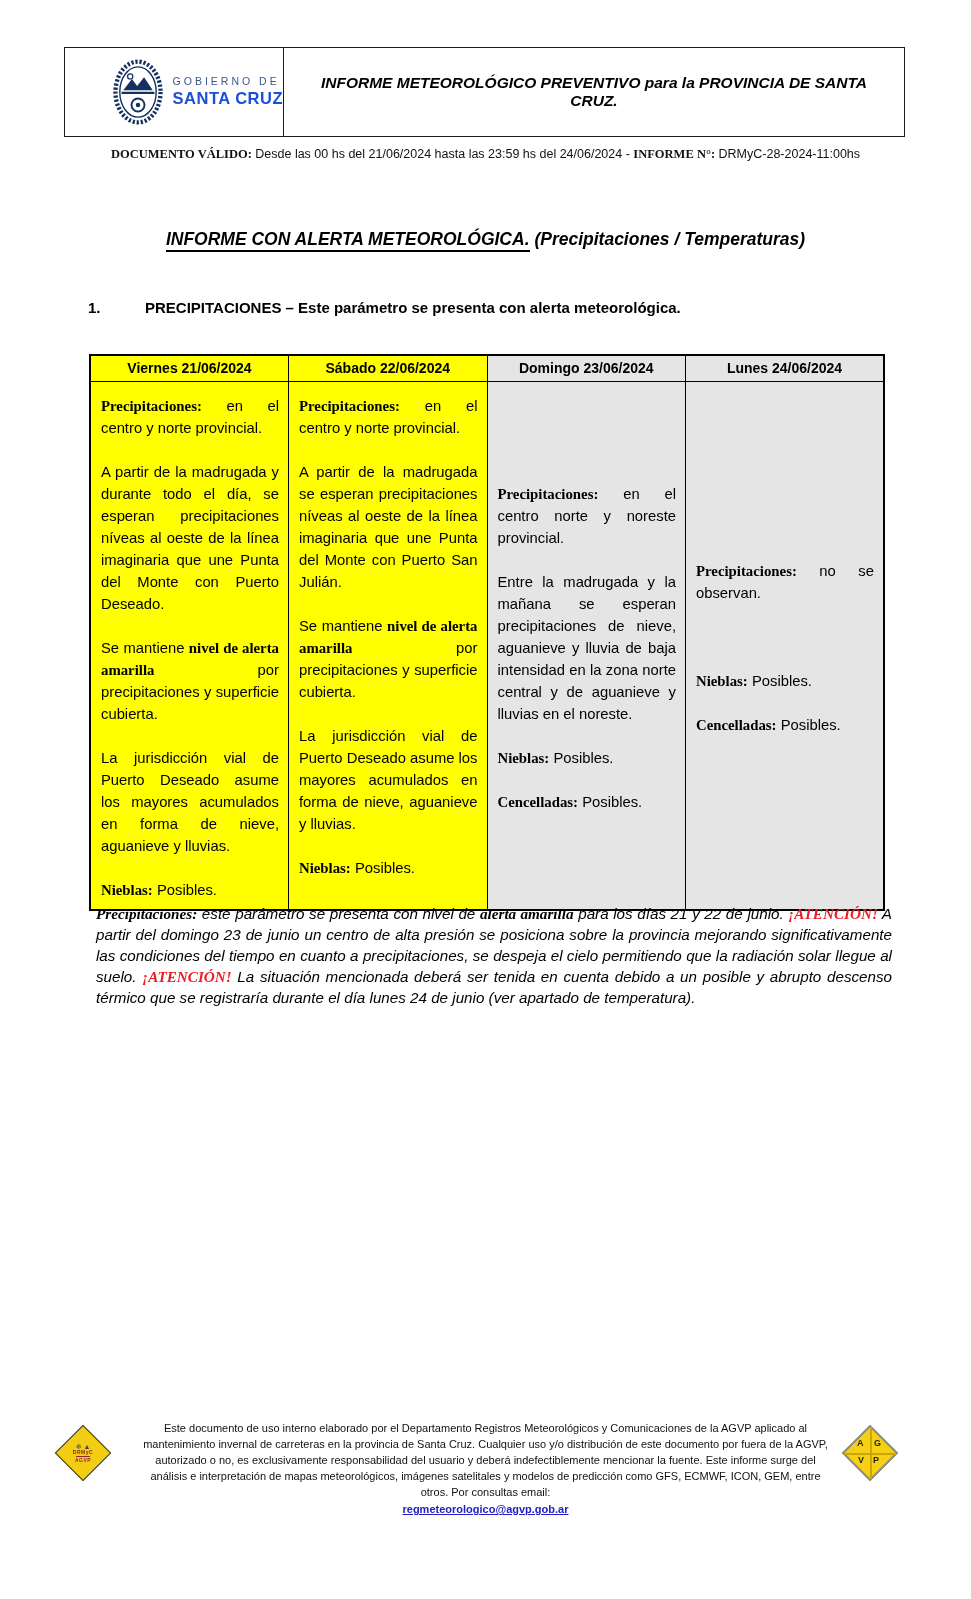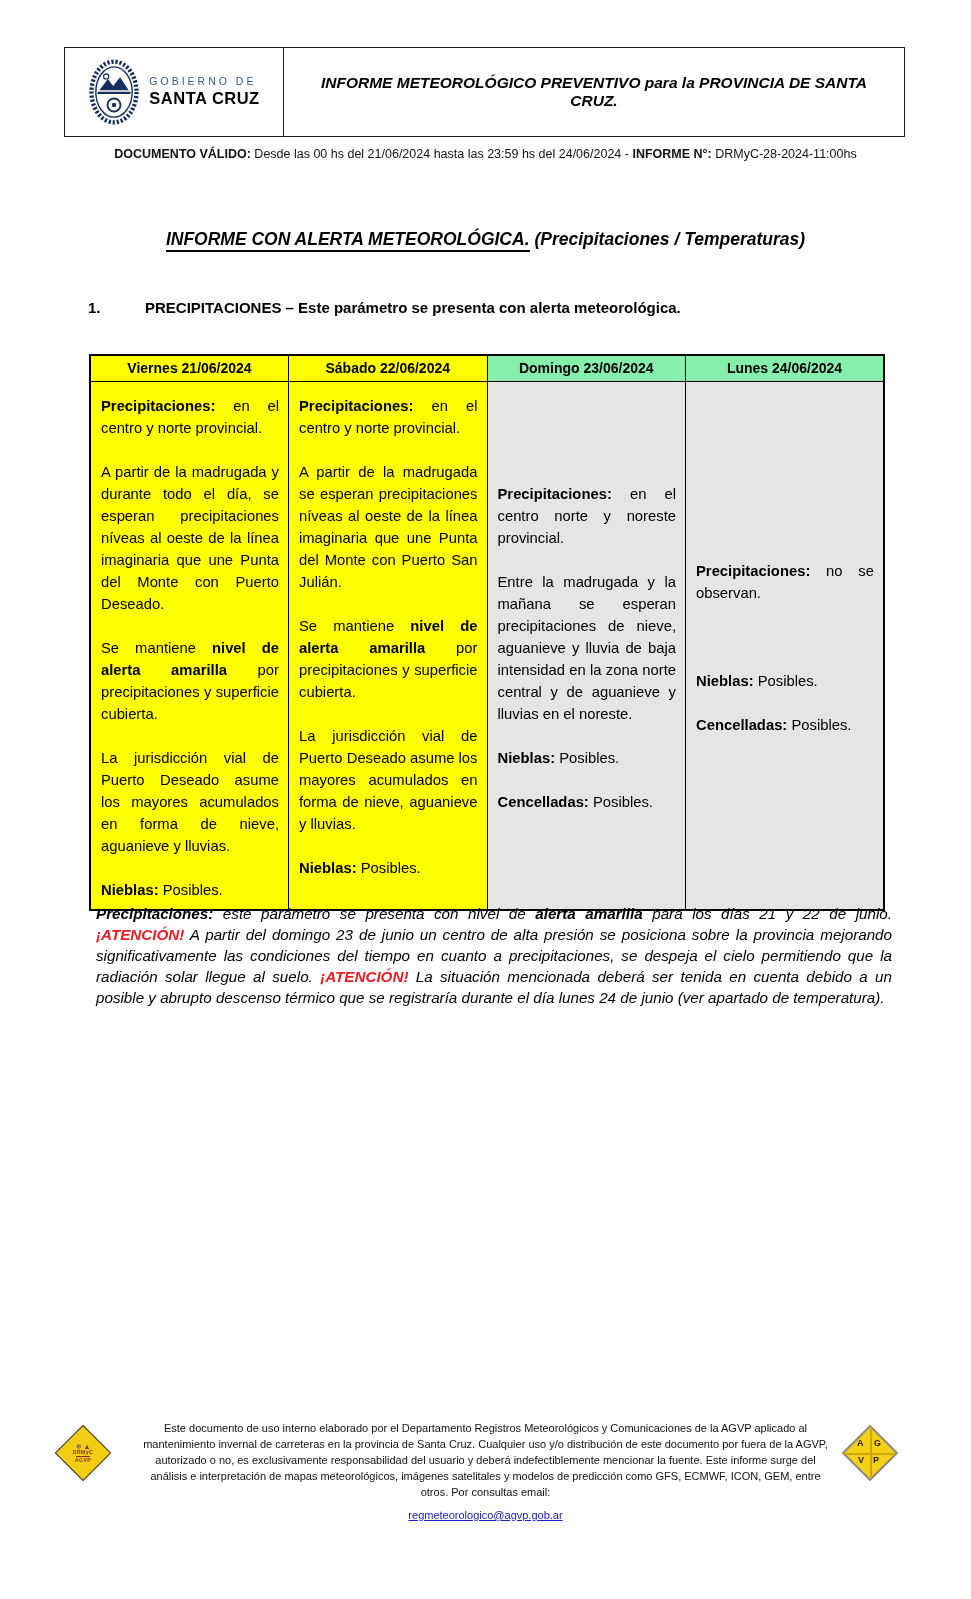--- a/index.html
+++ b/index.html
@@ -3,35 +3,35 @@
 <meta charset="utf-8">
 <style>
   * { box-sizing: border-box; }
   html,body { margin:0; padding:0; background:#ffffff; }
   .page {
     position:relative; width:971px; height:1599px; margin:0 auto;
     background:#ffffff; color:#000;
     font-family:"Liberation Sans","DejaVu Sans",sans-serif;
     overflow:hidden;
   }
-  .b { font-weight:bold; }
+  .b { font-weight:bold;font-family:Liberation Serif, serif; }
   .red { color:#ED1C24; }
 
   
   .header-box {
     position:absolute; left:64px; top:47px; width:841px; height:90px;
     border:1.5px solid #1a1a1a; display:flex; background:#fff;
   }
   .logo-cell {
     width:219px; border-right:1.5px solid #1a1a1a;
-    display:flex; align-items:center; justify-content:center; gap:9px;
+    display:flex; align-items:center; justify-content:flex-end; gap:9px;
   }
   .logo-text { display:flex; flex-direction:column; line-height:1.25; }
   .logo-line1 { font-size:10.5px; letter-spacing:3px; color:#37598c; }
-  .logo-line2 { font-size:16.5px; font-weight:bold; letter-spacing:0.5px; color:#000000; }
+  .logo-line2 { font-size:16.5px; font-weight:bold; letter-spacing:0.5px; color:#1d4ed8; }
   .title-cell {
     flex:1; display:flex; align-items:center; justify-content:center;
     font-weight:bold; font-size:15.5px; text-align:center; padding:0 18px;font-style:italic;
   }
 
   
   .validity {
     position:absolute; top:147px; left:0; width:100%;
     text-align:center; font-size:12.5px; color:#111;
   }
@@ -52,21 +52,21 @@
 
   
   table.forecast {
     position:absolute; top:354px; left:89px; width:796px;
     border-collapse:collapse; table-layout:fixed;
     border:2px solid #000;
   }
   table.forecast th, table.forecast td { border:1.5px solid #000; }
   table.forecast th {
     height:26px; font-size:14px; font-weight:bold; text-align:center;
-    padding:1px 2px; background:#86efac;
+    padding:1px 2px; background:#e5e5e5;
   }
   table.forecast td {
     height:502px; vertical-align:top; background:#e5e5e5;
     padding:13px 9px 8px 10px;
     font-size:14.8px; line-height:22px; text-align:justify;
   }
   table.forecast .yellow { background:#FFFF00; }
   table.forecast td.mid { vertical-align:middle; }
   .cell-p { margin:0 0 22px 0; min-height:22px; }
   .cell-p:last-child { margin-bottom:0; }
@@ -75,21 +75,21 @@
   .summary {
     position:absolute; top:903px; left:96px; width:796px;
     font-size:15.2px; line-height:21px; font-style:italic; text-align:justify;
   }
 
   
   .footer-text {
     position:absolute; top:1420px; left:140px; width:691px;
     font-size:11px; line-height:16px; text-align:center; color:#111;
   }
-  .footer-email-line { margin-top:7px; }
+  .footer-email-line { margin-top:1px;font-weight:bold; }
   .footer-email { color:#2020c8; text-decoration:underline; }
 
   .diamond { position:absolute; width:58px; height:58px; }
   .diamond-left  { left:54px;  top:1424px; }
   .diamond-right { left:841px; top:1424px; }
   .dsq {
     position:absolute; left:9px; top:9px; width:40px; height:40px;
     transform:rotate(45deg); background:#f4ce12;
   }
   .diamond-left  .dsq { border:1.5px solid #3a3a3a; background:#f2cd13; }

